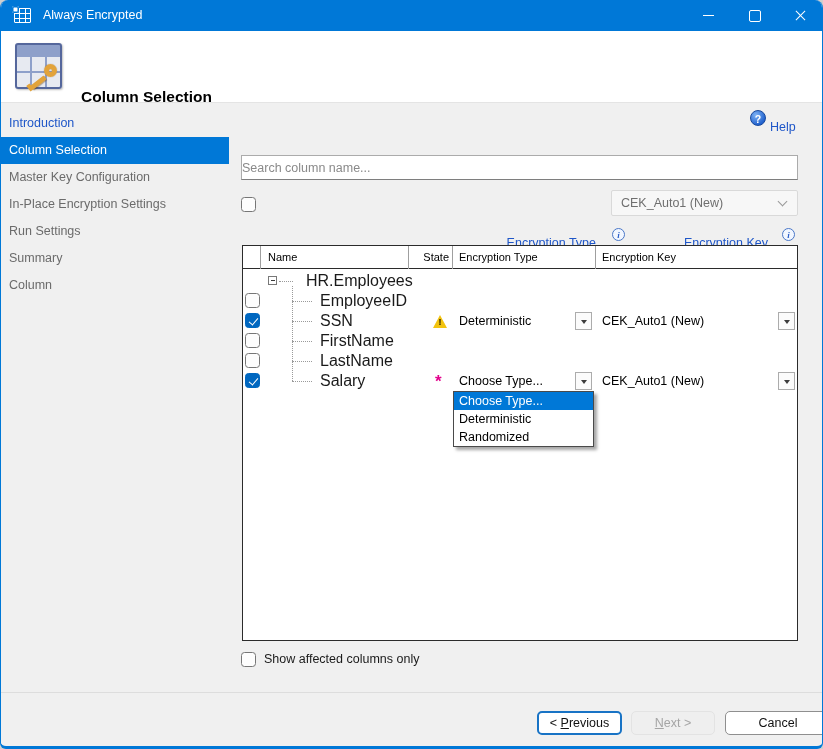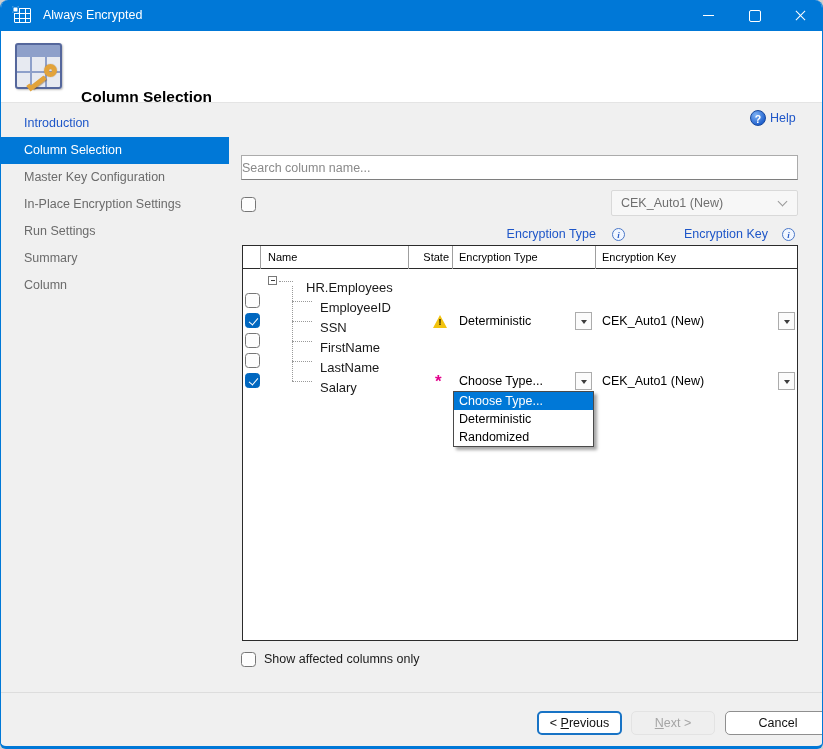--- a/index.html
+++ b/index.html
@@ -36,27 +36,27 @@
       background:linear-gradient(#8EA0CA 0 12px, #E7EAF1 12px); box-shadow:1px 1px 2px rgba(0,0,0,.25); }
   #hdr-icon .vline { position:absolute; top:0; width:2px; height:100%; background:#8EA0CA; }
   #hdr-icon .hline { position:absolute; left:0; top:26px; width:100%; height:2px; background:#8EA0CA; }
   #hdr-icon .key-bow { position:absolute; left:31px; top:24px; width:13px; height:13px; border:5px solid #E2A33B; border-radius:50%;
       box-shadow:0 0 1px rgba(90,50,0,.6), inset 0 0 1px rgba(90,50,0,.6); }
   #hdr-icon .key-stem { position:absolute; left:17px; top:40px; width:17px; height:5px; background:#E2A33B; transform:rotate(-38deg); border-radius:1px; box-shadow:0 1px 1px rgba(90,50,0,.4); }
   #hdr-icon .key-tooth { position:absolute; left:15px; top:44px; width:4px; height:7px; background:#E2A33B; transform:rotate(-38deg); }
   #page-title { position:absolute; left:80px; top:57px; font-size:15.5px; font-weight:bold; color:#000; }
 
   
-  .nav-item { position:absolute; left:0; width:228px; height:27px; line-height:27px; padding-left:23px; font-size:12.5px; }
+  .nav-item { position:absolute; left:0; width:228px; height:27px; line-height:27px; padding-left:8px; font-size:12.5px; }
   .nav-link     { color:#1E56C8; cursor:pointer; }
   .nav-selected { background:#0078D7; color:#FFFFFF; }
   .nav-disabled { color:#6B6B6B; }
 
   
-  .link { color:#1E56C8; font-size:12.5px; cursor:pointer; }
+  .link { color:#1E56C8; font-size:12.5px; cursor:pointer;margin-top:9px; }
   #help-icon { left:749px; top:110px; width:16px; height:16px; border-radius:50%;
       background:radial-gradient(circle at 35% 30%, #7FB3F5, #1E5FCC 75%); color:#fff; font-size:10.5px; font-weight:bold;
       text-align:center; line-height:16px; border:1px solid #17489C; }
   #search-input { position:absolute; left:240px; top:155px; width:557px; height:25px; border:1px solid #ABABAB; border-bottom-color:#7E7E7E;
       padding:0 0; font:12.5px "Liberation Sans", sans-serif; color:#1A1A1A; background:#fff; outline:none; }
   #search-input::placeholder { color:#8A8A8A; }
 
   .cb { position:absolute; width:15px; height:15px; border:1px solid #767676; border-radius:3.5px; background:#FDFDFD; cursor:pointer; }
   .cb.on { background:#0067C0; border-color:#0067C0; }
   .cb.on::after { content:""; position:absolute; left:4.5px; top:1.5px; width:4px; height:8px; border:solid #fff; border-width:0 1.7px 1.7px 0; transform:rotate(40deg); }
@@ -67,21 +67,21 @@
 
   .info-icon { position:absolute; width:13px; height:13px; border-radius:50%; border:1px solid #4A77C8; background:#F2F7FF;
       color:#2B5FC8; font:italic bold 9px "Liberation Serif", serif; text-align:center; line-height:12px; cursor:pointer; }
 
   
   #grid { position:absolute; left:241px; top:245px; width:556px; height:396px; background:#FFFFFF; border:1px solid #2B2B2B; }
   #grid-header { position:absolute; left:0; top:0; width:100%; height:23px; border-bottom:1px solid #2B2B2B; background:#fff; }
   .hsep { position:absolute; top:0; width:1px; height:23px; background:#9F9F9F; }
   .hcell { position:absolute; top:0; line-height:23px; font-size:11px; color:#000; }
   .grow { position:absolute; left:0; width:100%; height:20px; }
-  .grow .name { position:absolute; top:7px; line-height:20px; font-size:13px; }
+  .grow .name { position:absolute; top:0; line-height:20px; font-size:16px; }
   .dots-h { position:absolute; border-top:1px dotted #9A9A9A; }
   .dots-v { position:absolute; border-left:1px dotted #9A9A9A; }
   .expando { position:absolute; left:25px; top:5px; width:9px; height:9px; border:1px solid #787878; background:#fff; }
   .expando::after { content:""; position:absolute; left:1.5px; top:3px; width:4px; height:1px; background:#3A3A3A; }
   .warn-icon { position:absolute; width:14px; height:13px; clip-path:polygon(50% 0,100% 100%,0 100%); background:#F2C30F; }
   .warn-icon::after { content:"!"; position:absolute; left:0; top:2px; width:100%; text-align:center; font:bold 9px "Liberation Sans", sans-serif; color:#1E1500; }
   .req-star { position:absolute; color:#E3008C; font-size:17px; font-weight:bold; line-height:20px; }
   .cell-text { position:absolute; top:0; line-height:20px; font-size:12.5px; color:#000; }
   .dbtn { position:absolute; top:1px; width:17px; height:18px; background:#FBFBFB; border:1px solid #ACACAC; cursor:pointer; }
   .dbtn::after { content:""; position:absolute; left:4.5px; top:7px; border-left:3.5px solid transparent; border-right:3.5px solid transparent; border-top:4.5px solid #3C3C3C; }

